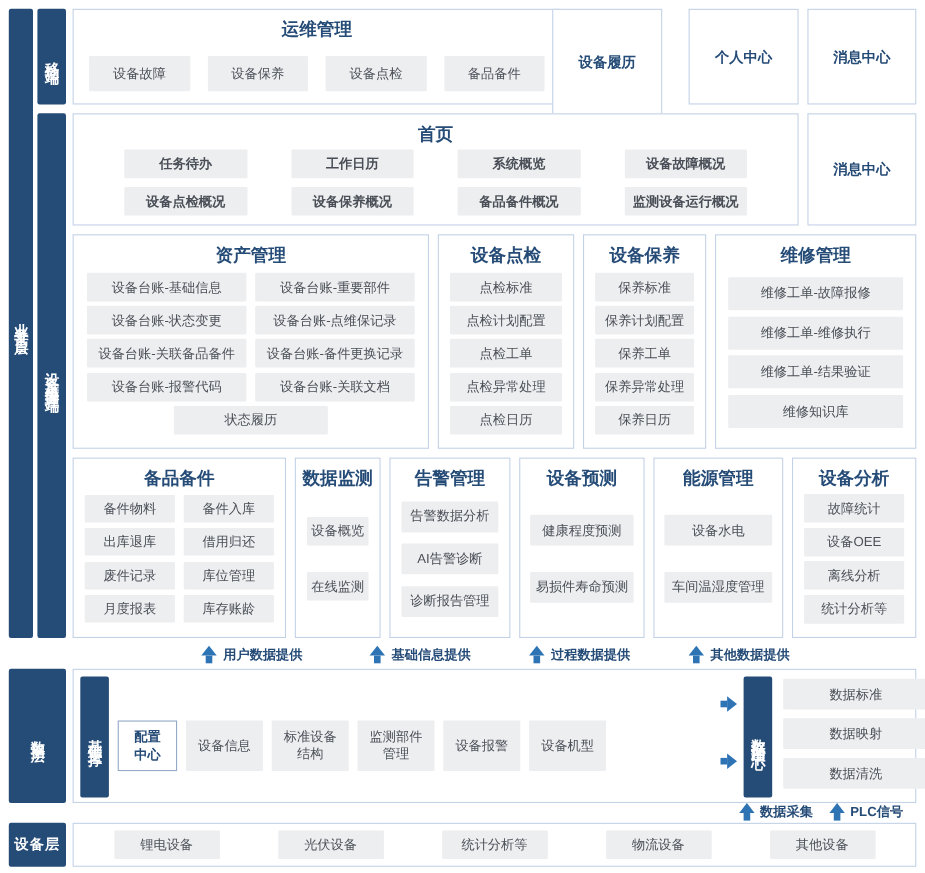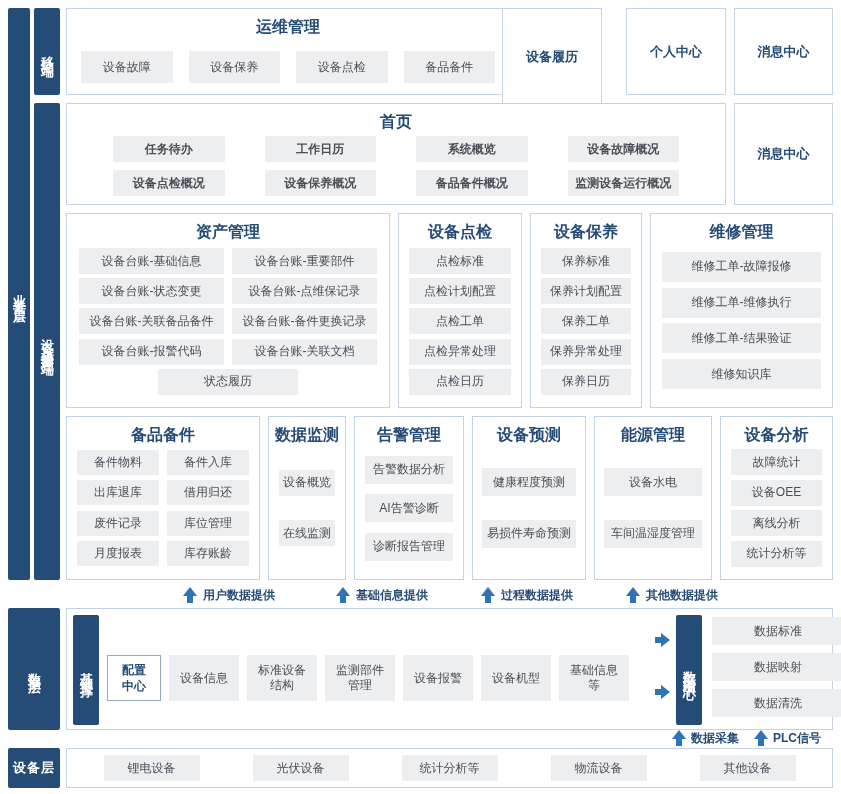--- a/index.html
+++ b/index.html
@@ -255,21 +255,20 @@
 
   <div class="panel" id="panel-data">
     <div class="rail vtext" id="rail-base">基础支撑</div>
     <div id="data-row2">
       <div class="config-box">配置中心</div>
     <div class="gbox db2">设备信息</div>
         <div class="gbox db2">标准设备结构</div>
         <div class="gbox db2">监测部件管理</div>
         <div class="gbox db2">设备报警</div>
         <div class="gbox db2">设备机型</div>
-        <div class="gbox db2">基础信息等</div>
       </div>
     <span class="arrow-right" id="ar1"></span>
     <span class="arrow-right" id="ar2"></span>
     <div class="rail vtext" id="rail-governance">数据治理中心</div>
     <div id="gov-items">
         <div class="gbox gov">数据标准</div>
         <div class="gbox gov">数据映射</div>
         <div class="gbox gov">数据清洗</div>
       </div>
   </div>

